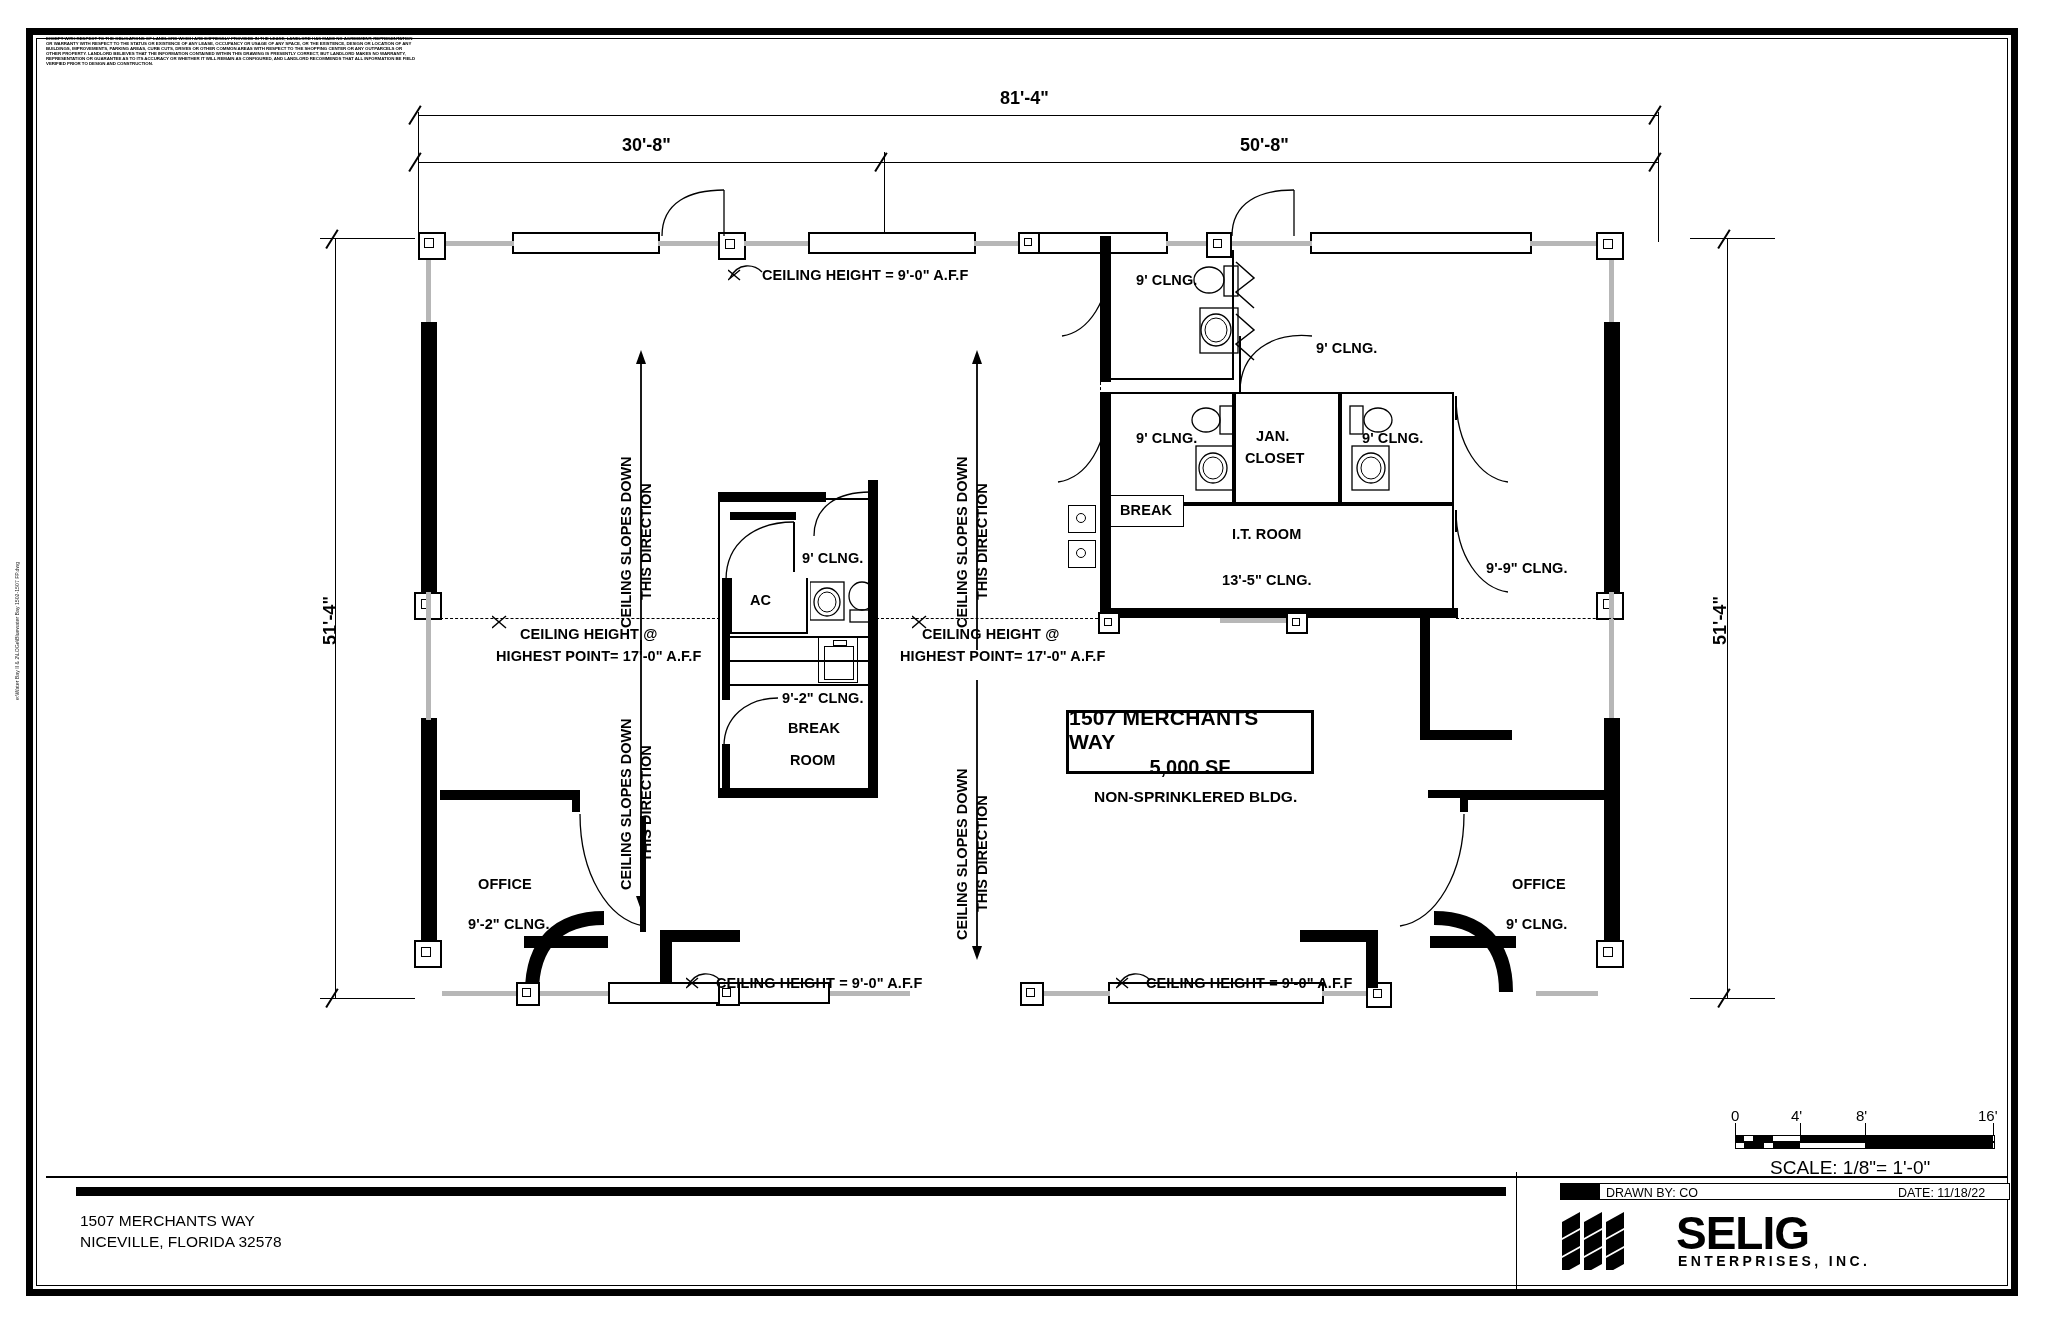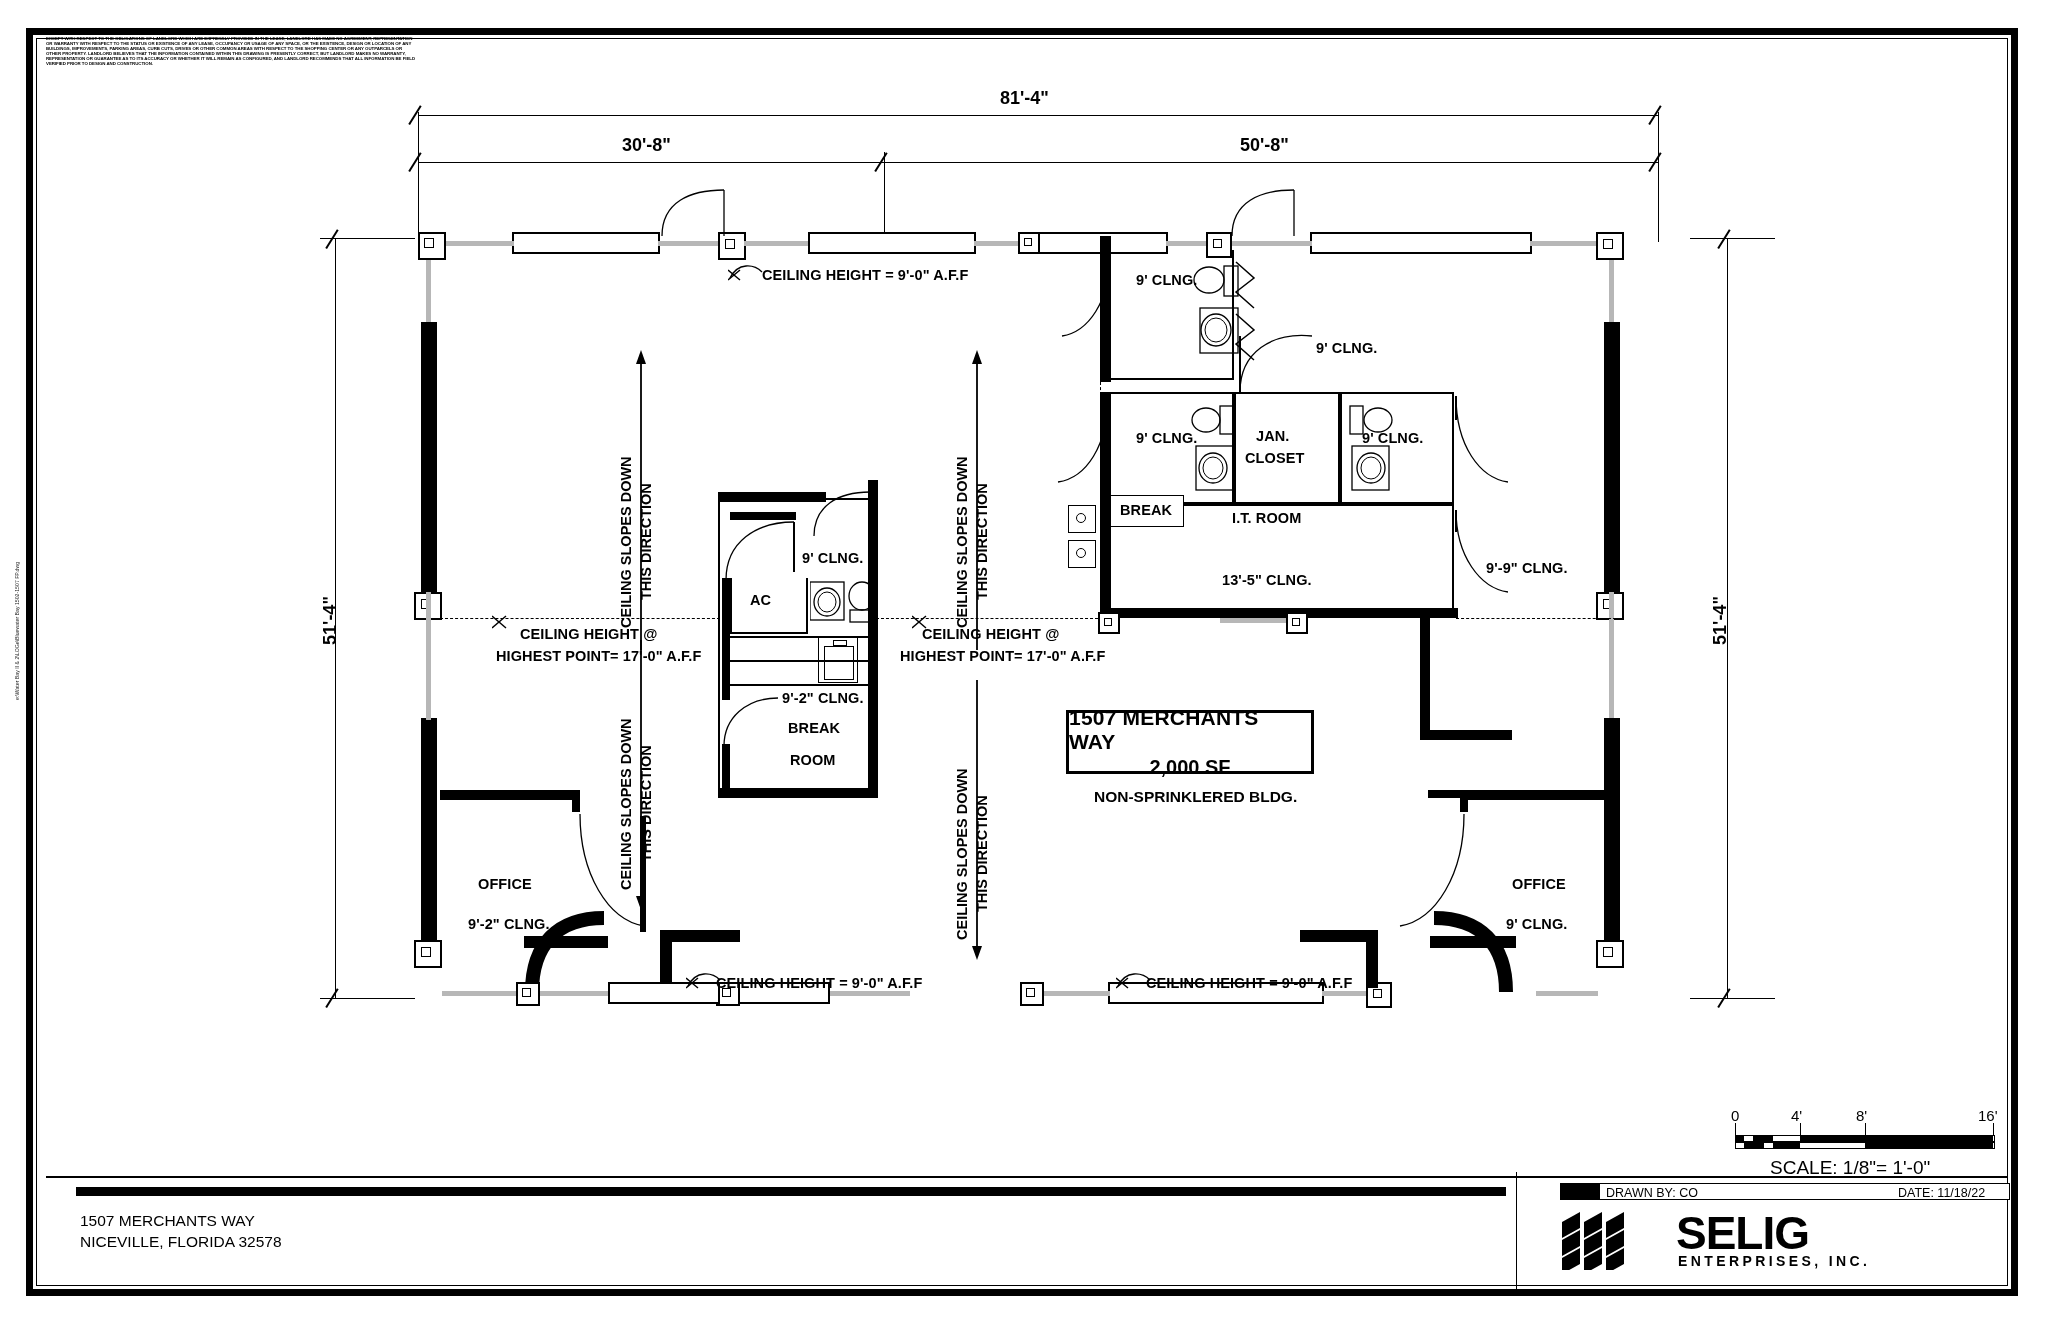--- a/index.html
+++ b/index.html
@@ -259,21 +259,21 @@
     <ellipse cx="27" cy="68" rx="10" ry="11" fill="none" stroke="#000" stroke-width="1"></ellipse>
   </svg>
   <svg style="position:absolute;left:1452px;top:394px;width:58px;height:92px;">
     <path d="M4,2 C4,52 28,84 56,88" fill="none" stroke="#000" stroke-width="1.3"></path>
     <line x1="4" y1="2" x2="4" y2="26" stroke="#000" stroke-width="2"></line>
   </svg>
 
   <div class="room" style="left:1106px;top:504px;width:348px;height:110px;"></div>
   <div class="room" style="left:1106px;top:495px;width:78px;height:32px;border-width:1.6px;background:#fff;"></div>
   <div class="lbl" style="left:1120px;top:502px;">BREAK</div>
-  <div class="lbl" style="left:1232px;top:510px;">I.T. ROOM</div>
+  <div class="lbl" style="left:1232px;top:526px;">I.T. ROOM</div>
   <div class="lbl" style="left:1222px;top:572px;">13'-5" CLNG.</div>
 
   <div class="room" style="left:1068px;top:505px;width:28px;height:28px;border-width:1.6px;">
     <div style="position:absolute;left:7px;top:7px;width:8px;height:8px;border:1px solid #000;border-radius:50%;"></div>
   </div>
   <div class="room" style="left:1068px;top:540px;width:28px;height:28px;border-width:1.6px;">
     <div style="position:absolute;left:7px;top:7px;width:8px;height:8px;border:1px solid #000;border-radius:50%;"></div>
   </div>
 
   <svg style="position:absolute;left:1452px;top:508px;width:58px;height:88px;">
@@ -442,21 +442,21 @@
 
   <svg style="position:absolute;left:1116px;top:966px;width:40px;height:26px;">
     <path d="M2,20 C10,4 26,6 34,14" fill="none" stroke="#000" stroke-width="1.4"></path>
     <line x1="0" y1="12" x2="12" y2="22" stroke="#000" stroke-width="1.4"></line>
     <line x1="0" y1="22" x2="12" y2="12" stroke="#000" stroke-width="1.4"></line>
   </svg>
   <div class="lbl" style="left:1146px;top:975px;">CEILING HEIGHT = 9'-0" A.F.F</div>
 
   <div class="tenantbox" style="left:1066px;top:710px;width:248px;height:64px;">
     <div class="t1">1507 MERCHANTS WAY</div>
-    <div class="t2">2,000 SF</div>
+    <div class="t2">5,000 SF</div>
   </div>
   <div class="nonspr" style="left:1094px;top:788px;">NON-SPRINKLERED BLDG.</div>
 
   <div class="tb-divider" style="left:1516px;top:1172px;width:1px;height:122px;"></div>
   <div class="tb-divider" style="left:46px;top:1176px;width:1962px;height:2px;"></div>
 
   <div class="titlerule"></div>
   <div class="addr">
     <div>1507 MERCHANTS WAY</div>
     <div>NICEVILLE, FLORIDA  32578</div>

